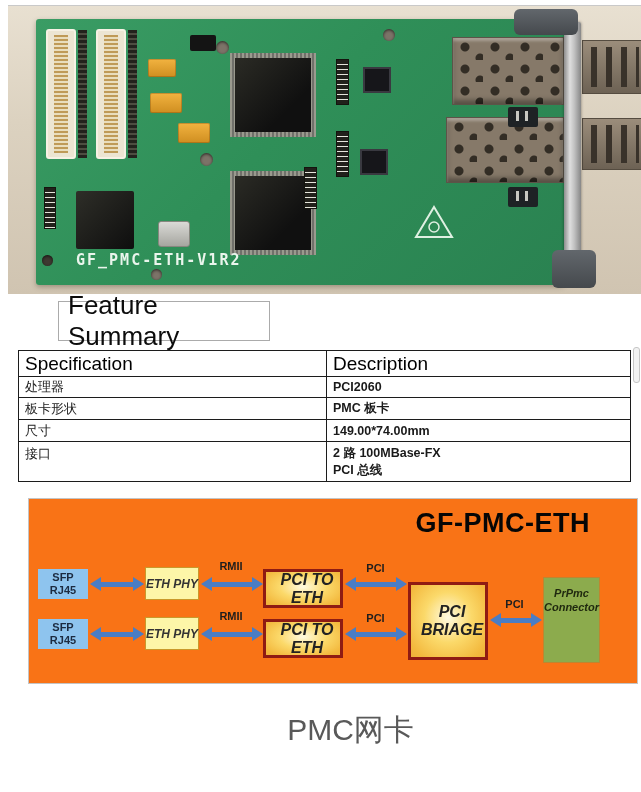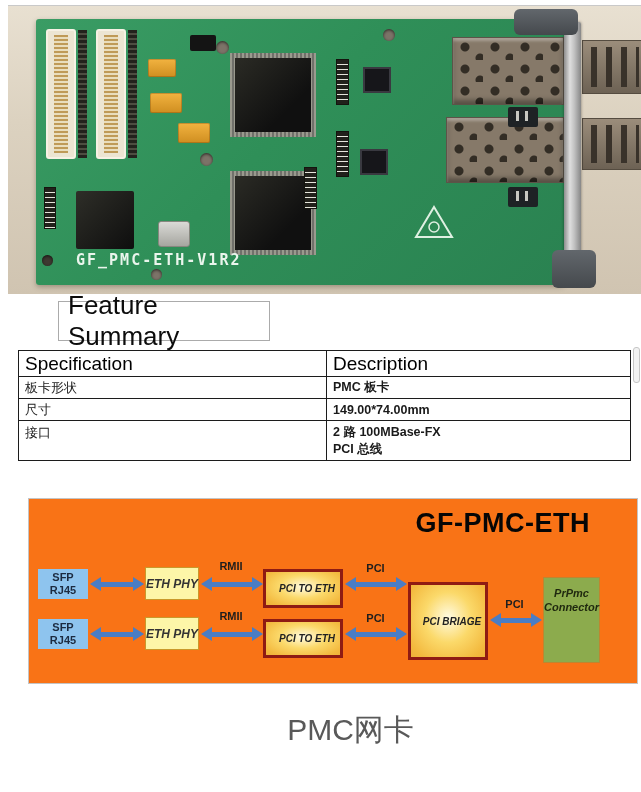--- a/index.html
+++ b/index.html
@@ -71,21 +71,21 @@
   .diagram { position:absolute; left:28px; top:498px; width:610px; height:186px;
              background:#f97316; box-shadow:inset 0 0 0 1px #c4c4c4; }
   .dg-title { position:absolute; right:48px; top:10px; font-size:27px; font-weight:bold;
              color:#060606; letter-spacing:.5px; }
   .node { position:absolute; display:flex; flex-direction:column; align-items:center;
           justify-content:center; text-align:center; box-sizing:border-box; }
   .sfp-node { background:#8ec4ee; font-weight:bold; font-size:11px; color:#1c2b40; line-height:13px; }
   .eth-node { background:#fdf6a8; border:1px solid #c9992b; font-weight:bold; font-style:italic;
               font-size:12px; color:#333; }
   .orange-node { background:radial-gradient(ellipse at 50% 45%,#fffbe2 0%,#fbd96a 45%,#f3b93e 85%,#eeb23a 100%);
-              border:3px solid #8f1b13; font-weight:bold; font-style:italic; font-size:10px; color:#222;padding-left:8px; }
+              border:3px solid #8f1b13; font-weight:bold; font-style:italic; font-size:16px; color:#222;padding-left:8px; }
   .prpmc-node { background:#8cab4d; border:1px solid #bd8630; font-weight:bold; font-style:italic;
               font-size:11px; color:#20290f; line-height:14px; }
   .arrow { position:absolute; height:5px; background:#4a7dc4; }
   .arrow::before { content:''; position:absolute; left:-11px; top:-5px; width:0; height:0;
               border-top:7.5px solid transparent; border-bottom:7.5px solid transparent;
               border-right:11px solid #4a7dc4; }
   .arrow::after  { content:''; position:absolute; right:-11px; top:-5px; width:0; height:0;
               border-top:7.5px solid transparent; border-bottom:7.5px solid transparent;
               border-left:11px solid #4a7dc4; }
   .bus { position:absolute; font-size:11px; font-weight:bold; color:#1e1e1e; text-align:center; }
@@ -175,20 +175,24 @@
   <table class="spec">
     <colgroup>
         <col style="width:308px">
         <col style="width:304px">
       </colgroup>
     <tbody>
         <tr>
       <th>Specification</th>
       <th>Description</th>
     </tr>
+    <tr>
+      <td class="spec-cn">处理器</td>
+      <td class="spec-val">PCI2060</td>
+    </tr>
     <tr class="r-sm">
       <td class="spec-cn">板卡形状</td>
       <td class="spec-val">PMC 板卡</td>
     </tr>
     <tr class="r-sm">
       <td class="spec-cn">尺寸</td>
       <td class="spec-val">149.00*74.00mm</td>
     </tr>
     <tr class="r-lg">
       <td class="spec-cn" style="vertical-align:top; padding-top:3px;margin-left:23px;">接口</td>

